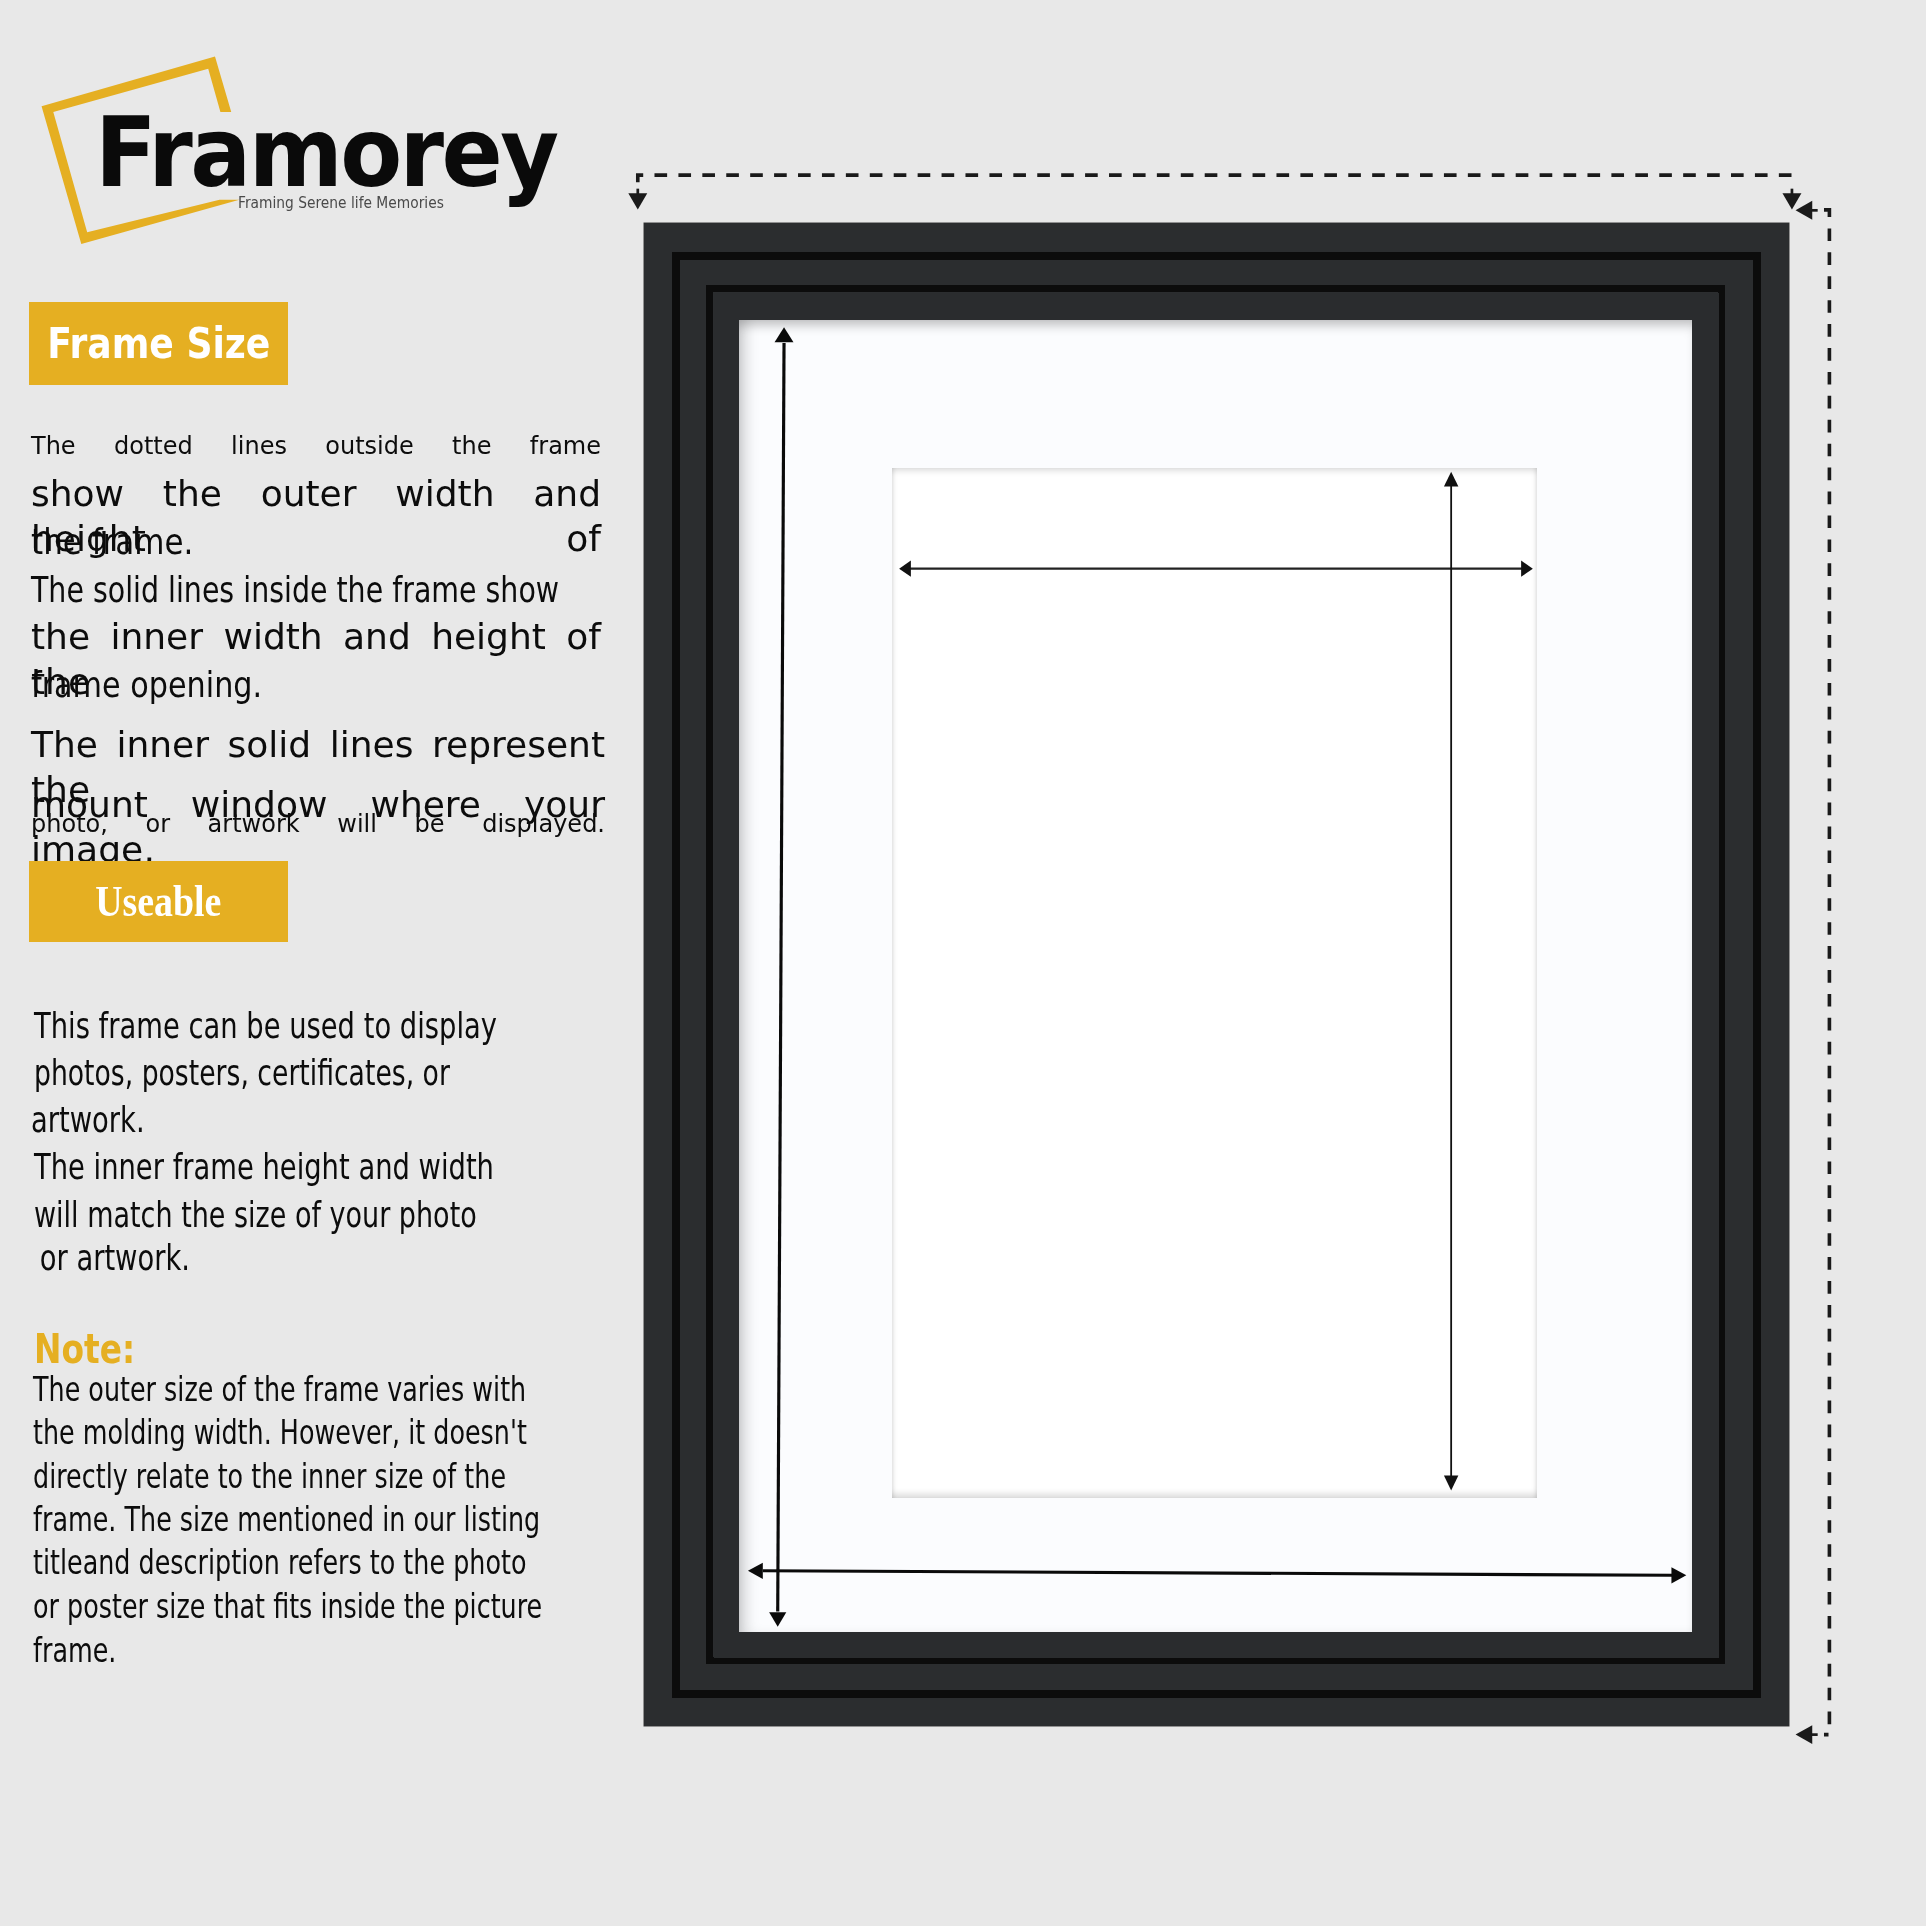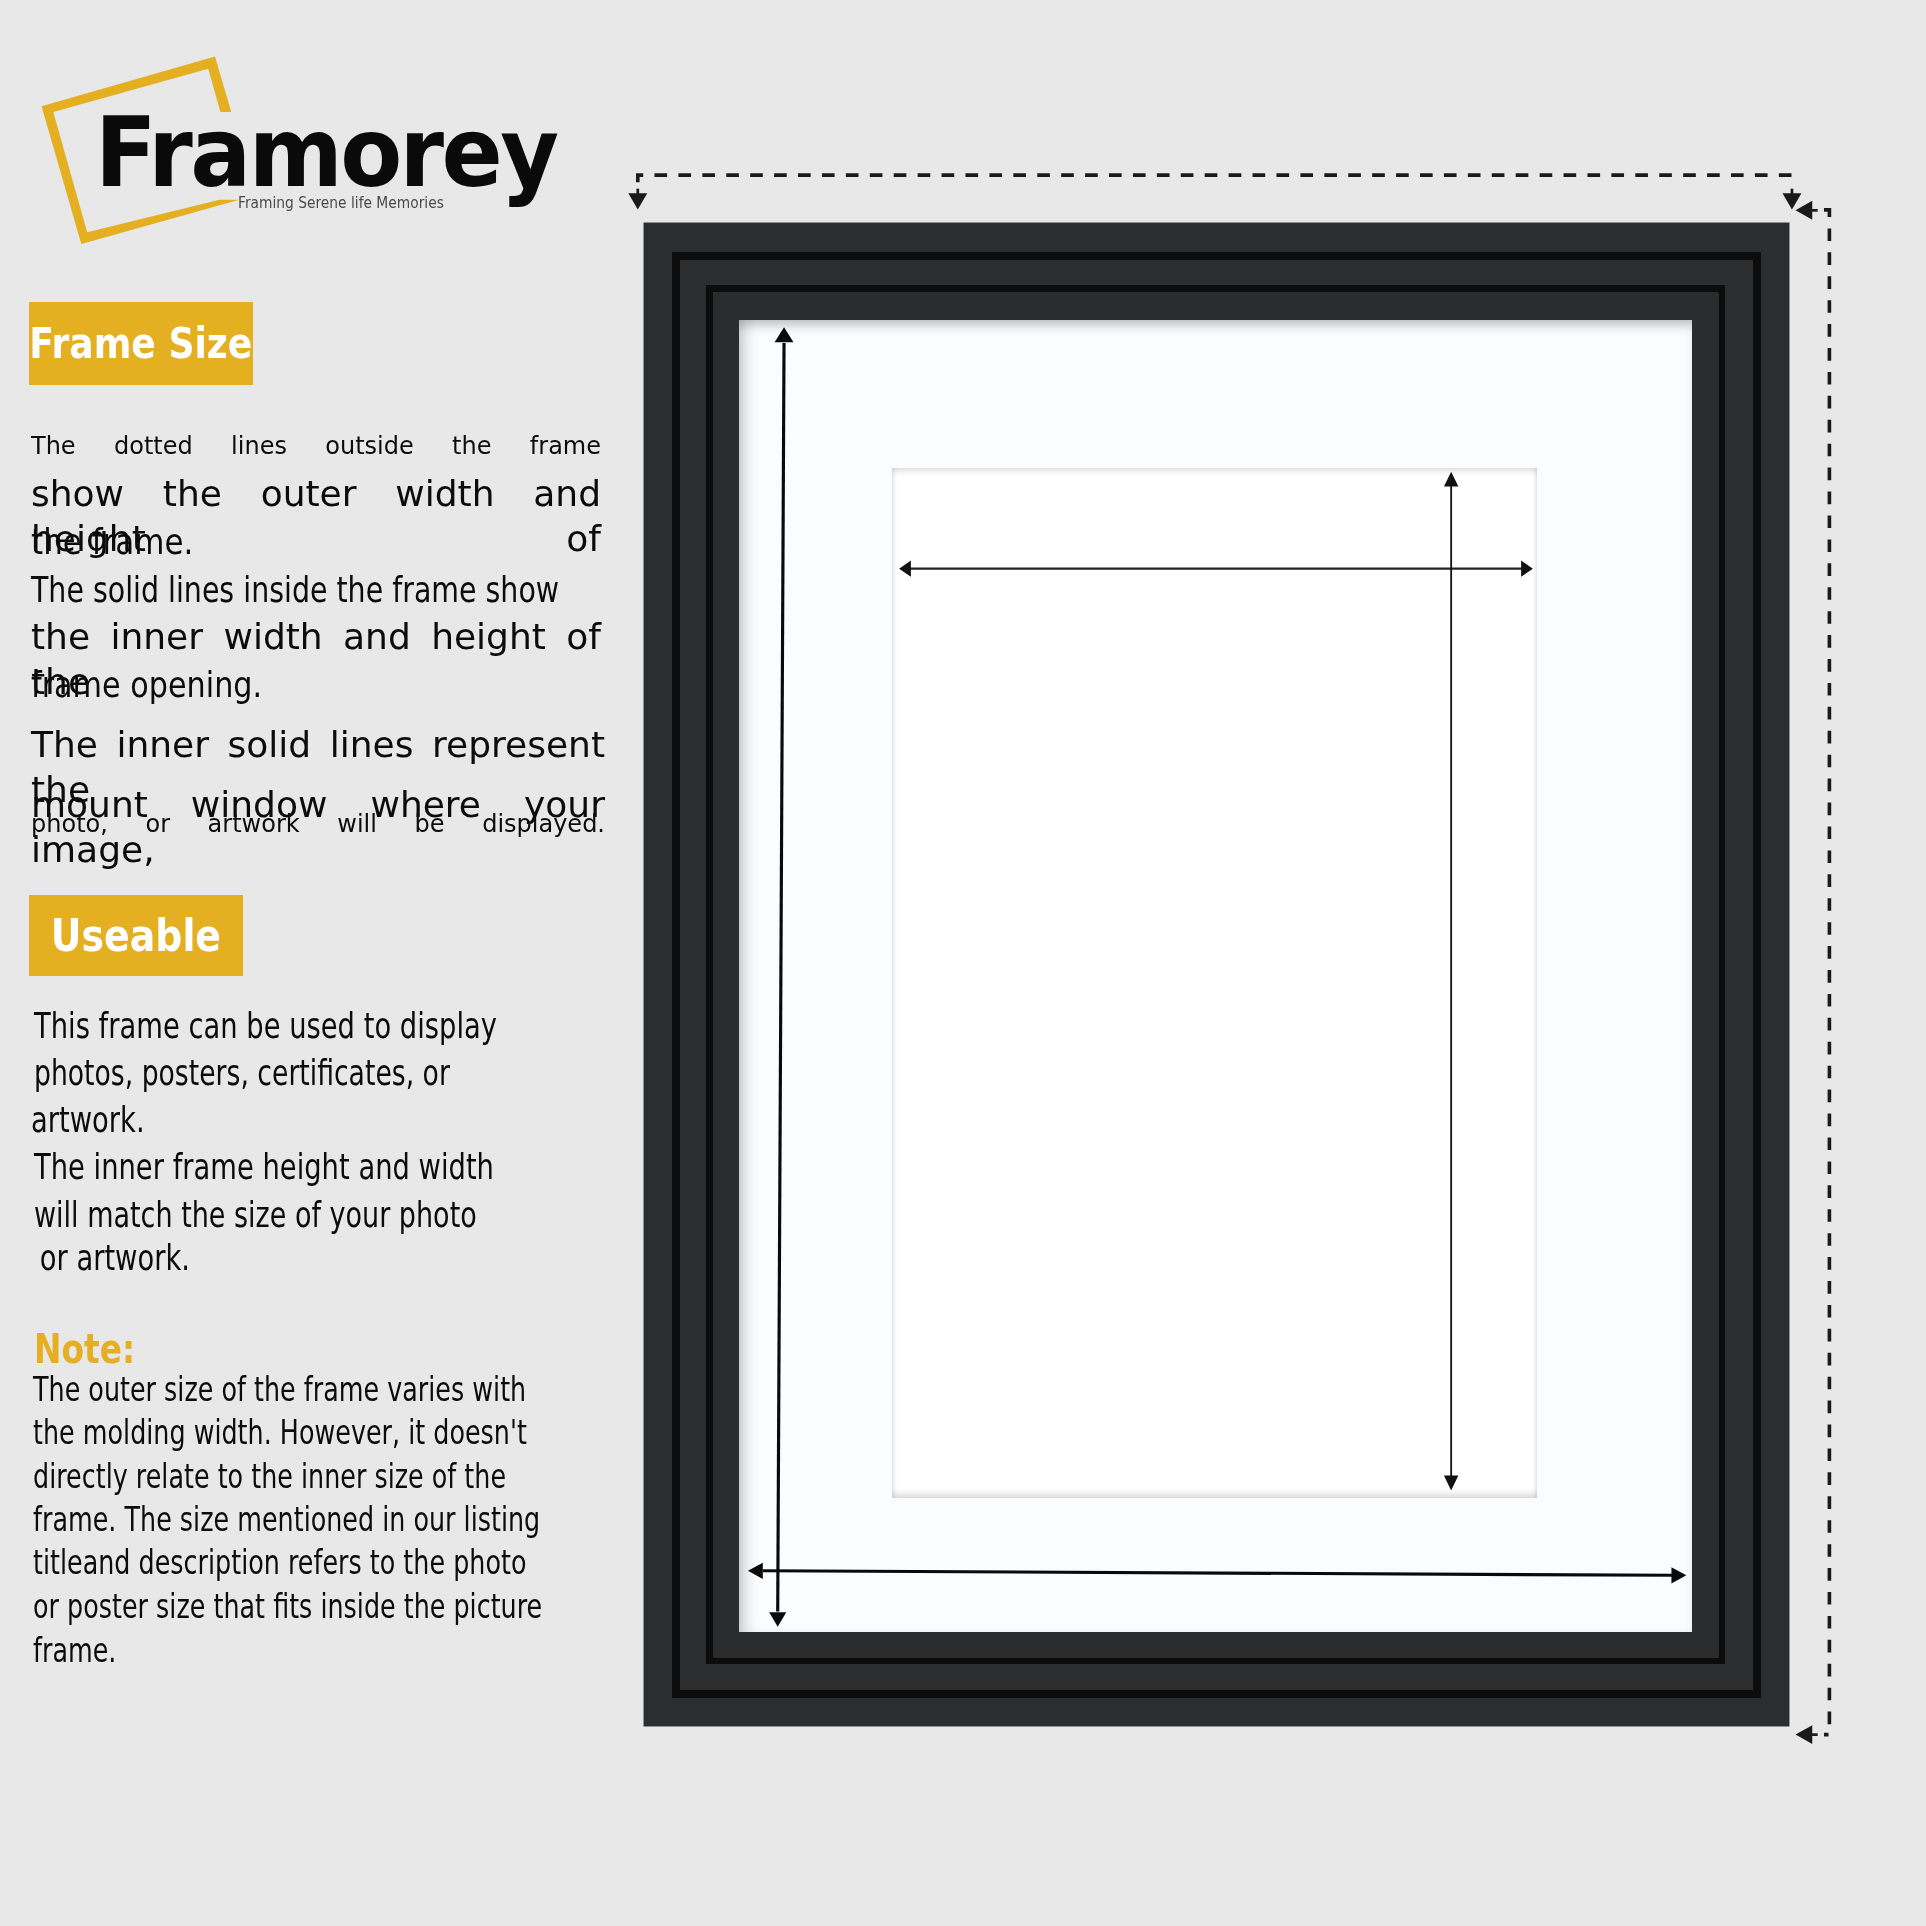--- a/index.html
+++ b/index.html
@@ -28,21 +28,21 @@
 <body>
 
 <div>
   <svg class="abs" style="left:0;top:0" width="271" height="271" viewBox="0 0 600 600">
     <polygon fill="#e5af22" points="92,235 476,125 512,248 488,248 461,152 118,248 193,514 486,442 530,442 180,540"></polygon>
   </svg>
   <div class="logo-word">Framorey</div>
   <div class="logo-tag">Framing Serene life Memories</div>
 </div>
 
-<div class="badge" style="left:29px;top:302px;width:224px;height:83px;font-size:42px;">
+<div class="badge" style="left:29px;top:302px;width:259px;height:83px;font-size:42px;">
   <span>Frame Size</span>
 </div>
 
 <div class="block" style="left:31px;top:424px;width:570px;">
   <div class="line just" style="top:0;width:570px;font-size:24px;line-height:45px;">The dotted lines outside  the  frame</div>
   <div class="line just" style="top:47px;width:570px;font-size:36px;line-height:45px;">show the outer width and height of</div>
   <div class="line" style="top:95px;font-size:36px;line-height:45px;transform:scaleX(0.86);">the frame.</div>
 </div>
 
 <div class="block" style="left:31px;top:567px;width:570px;">
@@ -50,21 +50,21 @@
   <div class="line just" style="top:47px;width:570px;font-size:36px;line-height:45px;">the inner width and height of  the</div>
   <div class="line" style="top:95px;font-size:36px;line-height:45px;transform:scaleX(0.84);">frame opening.</div>
 </div>
 
 <div class="block" style="left:31px;top:722px;width:574px;">
   <div class="line just" style="top:0;width:574px;font-size:36px;line-height:45px;">The inner solid lines represent the</div>
   <div class="line just" style="top:60px;width:574px;font-size:36px;line-height:45px;">mount window where your image,</div>
   <div class="line just" style="top:80px;width:574px;font-size:24px;line-height:45px;">photo, or artwork will be displayed.</div>
 </div>
 
-<div class="badge" style="left:29px;top:895px;width:214px;height:81px;font-size:44px;">
+<div class="badge" style="left:29px;top:861px;width:259px;height:81px;font-size:44px;font-family:Liberation Serif, serif;">
   <span>Useable</span>
 </div>
 
 <div class="block" style="left:31px;top:1003px;width:587px;">
   <div class="line" style="left:2.7px;top:0;font-size:36px;line-height:45px;transform:scaleX(0.76);">This frame can be used to display</div>
   <div class="line" style="left:2.7px;top:47px;font-size:36px;line-height:45px;transform:scaleX(0.74);">photos, posters, certificates, or</div>
   <div class="line" style="left:0;top:94px;font-size:36px;line-height:45px;transform:scaleX(0.76);">artwork.</div>
   <div class="line" style="left:2.7px;top:141px;font-size:36px;line-height:45px;transform:scaleX(0.76);">The inner frame height and width</div>
   <div class="line" style="left:2.7px;top:189px;font-size:36px;line-height:45px;transform:scaleX(0.75);">will match the size of your photo</div>
   <div class="line" style="left:0;top:232px;font-size:36px;line-height:45px;transform:scaleX(0.76);white-space:pre;"> or artwork.</div>

